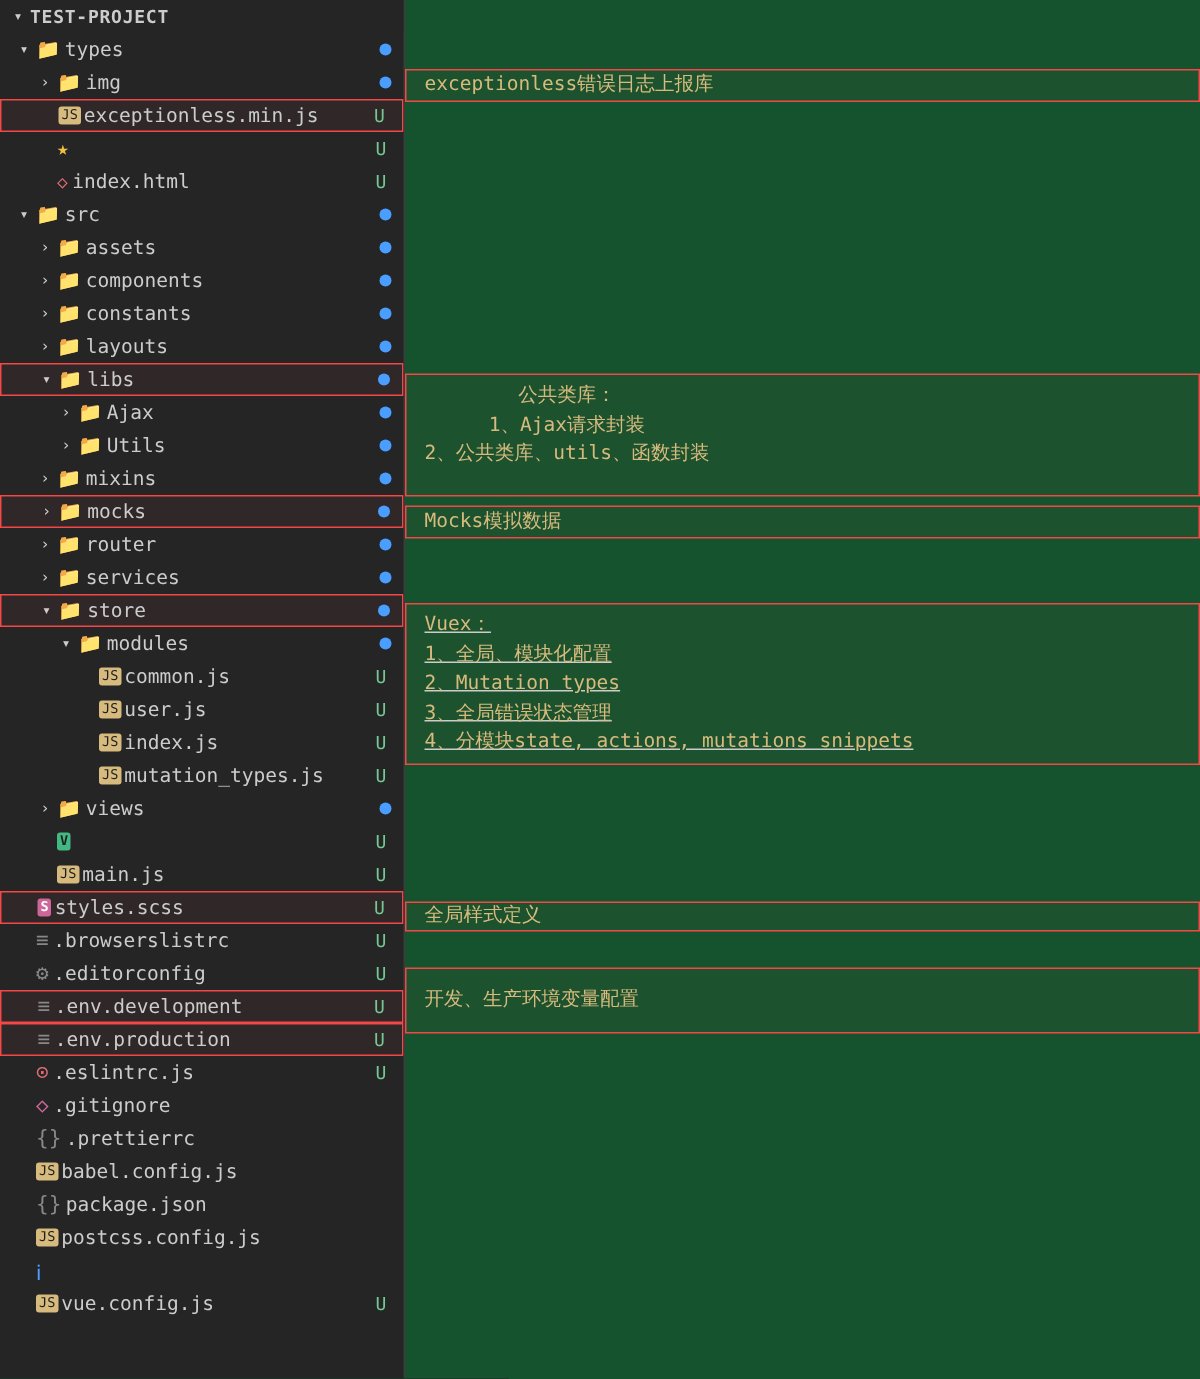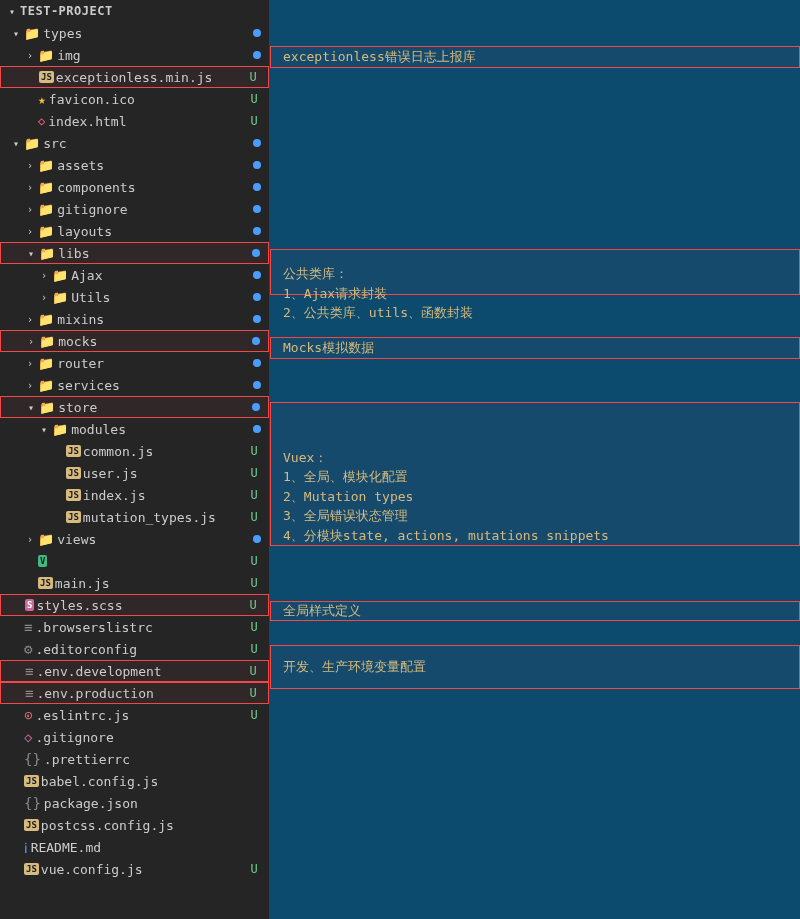--- a/index.html
+++ b/index.html
@@ -22,21 +22,21 @@
       width: 270px;
       min-height: 919px;
       background: #252526;
       border-right: 1px solid #3c3c3c;
       flex-shrink: 0;
       overflow: hidden;
     }
 
     .annotation-panel {
       flex: 1;
-      background: #0c4a6e;
+      background: #14532d;
       position: relative;
     }
 
     
     .tree-item {
       display: flex;
       align-items: center;
       height: 22px;
       padding-right: 8px;
       cursor: pointer;
@@ -98,21 +98,21 @@
       color: #d7ba7d;
       font-size: 13px;
       line-height: 1.5;
     }
 
     
     .js-badge {
       background: #d7ba7d;
       color: #1e1e1e;
       font-size: 9px;
-      font-weight: bold;
+      font-weight: normal;
       padding: 1px 2px;
       border-radius: 2px;
       margin-right: 2px;
     }
     .vue-badge {
       background: #42b883;
       color: #1e1e1e;
       font-size: 9px;
       font-weight: bold;
       padding: 1px 2px;
@@ -158,21 +158,20 @@
     <div class="tree-item highlighted" style="padding-left:22px;">
       <span class="arrow"></span>
       <span class="js-badge">JS</span>
       <span class="filename">exceptionless.min.js</span>
       <span class="badge">U</span>
     </div>
 
     <div class="tree-item" style="padding-left:22px;">
       <span class="arrow"></span>
       <span style="color:#f0c040; margin-right:3px;">★</span>
-      <span class="filename">favicon.ico</span>
       <span class="badge">U</span>
     </div>
 
     <div class="tree-item" style="padding-left:22px;">
       <span class="arrow"></span>
       <span style="color:#e06c75; margin-right:3px; font-size:12px;">◇</span>
       <span class="filename">index.html</span>
       <span class="badge">U</span>
     </div>
 
@@ -193,21 +192,21 @@
     <div class="tree-item" style="padding-left:22px;">
       <span class="arrow">›</span>
       <span style="margin-right:3px; color:#e8c06a;">📁</span>
       <span class="filename">components</span>
       <span class="dot-badge"></span>
     </div>
 
     <div class="tree-item" style="padding-left:22px;">
       <span class="arrow">›</span>
       <span style="margin-right:3px; color:#e8c06a;">📁</span>
-      <span class="filename">gitignore</span>
+      <span class="filename">constants</span>
       <span class="dot-badge"></span>
     </div>
 
     <div class="tree-item" style="padding-left:22px;">
       <span class="arrow">›</span>
       <span style="margin-right:3px; color:#e8c06a;">📁</span>
       <span class="filename">layouts</span>
       <span class="dot-badge"></span>
     </div>
 
@@ -390,49 +389,48 @@
 
     <div class="tree-item" style="padding-left:8px;">
       <span class="arrow" style="width:16px;"></span>
       <span class="js-badge">JS</span>
       <span class="filename">postcss.config.js</span>
     </div>
 
     <div class="tree-item" style="padding-left:8px;">
       <span class="arrow" style="width:16px;"></span>
       <span style="margin-right:3px; color:#4a9eff; font-size:14px;">ℹ</span>
-      <span class="filename">README.md</span>
     </div>
 
     <div class="tree-item" style="padding-left:8px;">
       <span class="arrow" style="width:16px;"></span>
       <span class="js-badge">JS</span>
       <span class="filename">vue.config.js</span>
       <span class="badge">U</span>
     </div>
 
   </div>
 
   <div class="annotation-panel">
 
     <div class="annotation" style="top:46px; left:0; right:0; height:22px;">
       <span class="annotation-text">exceptionless错误日志上报库</span>
     </div>
 
-    <div class="annotation" style="top:249px; left:0; right:0; height:46px; align-items: flex-start; padding-top:14px;">
+    <div class="annotation" style="top:249px; left:0; right:0; height:82px; align-items: flex-start; padding-top:4px;text-align:center;">
       <span class="annotation-text" style="white-space:pre-line;">公共类库：
 1、Ajax请求封装
 2、公共类库、utils、函数封装</span>
     </div>
 
     <div class="annotation" style="top:337px; left:0; right:0; height:22px;text-align:center;">
       <span class="annotation-text">Mocks模拟数据</span>
     </div>
 
-    <div class="annotation" style="top:402px; left:0; right:0; height:144px; align-items: flex-end; padding-top:4px;">
+    <div class="annotation" style="top:402px; left:0; right:0; height:108px; align-items: flex-start; padding-top:4px;text-decoration:underline;">
       <span class="annotation-text" style="white-space:pre-line;">Vuex：
 1、全局、模块化配置
 2、Mutation types
 3、全局错误状态管理
 4、分模块state, actions, mutations snippets</span>
     </div>
 
     <div class="annotation" style="top:601px; left:0; right:0; height:20px;">
       <span class="annotation-text">全局样式定义</span>
     </div>

